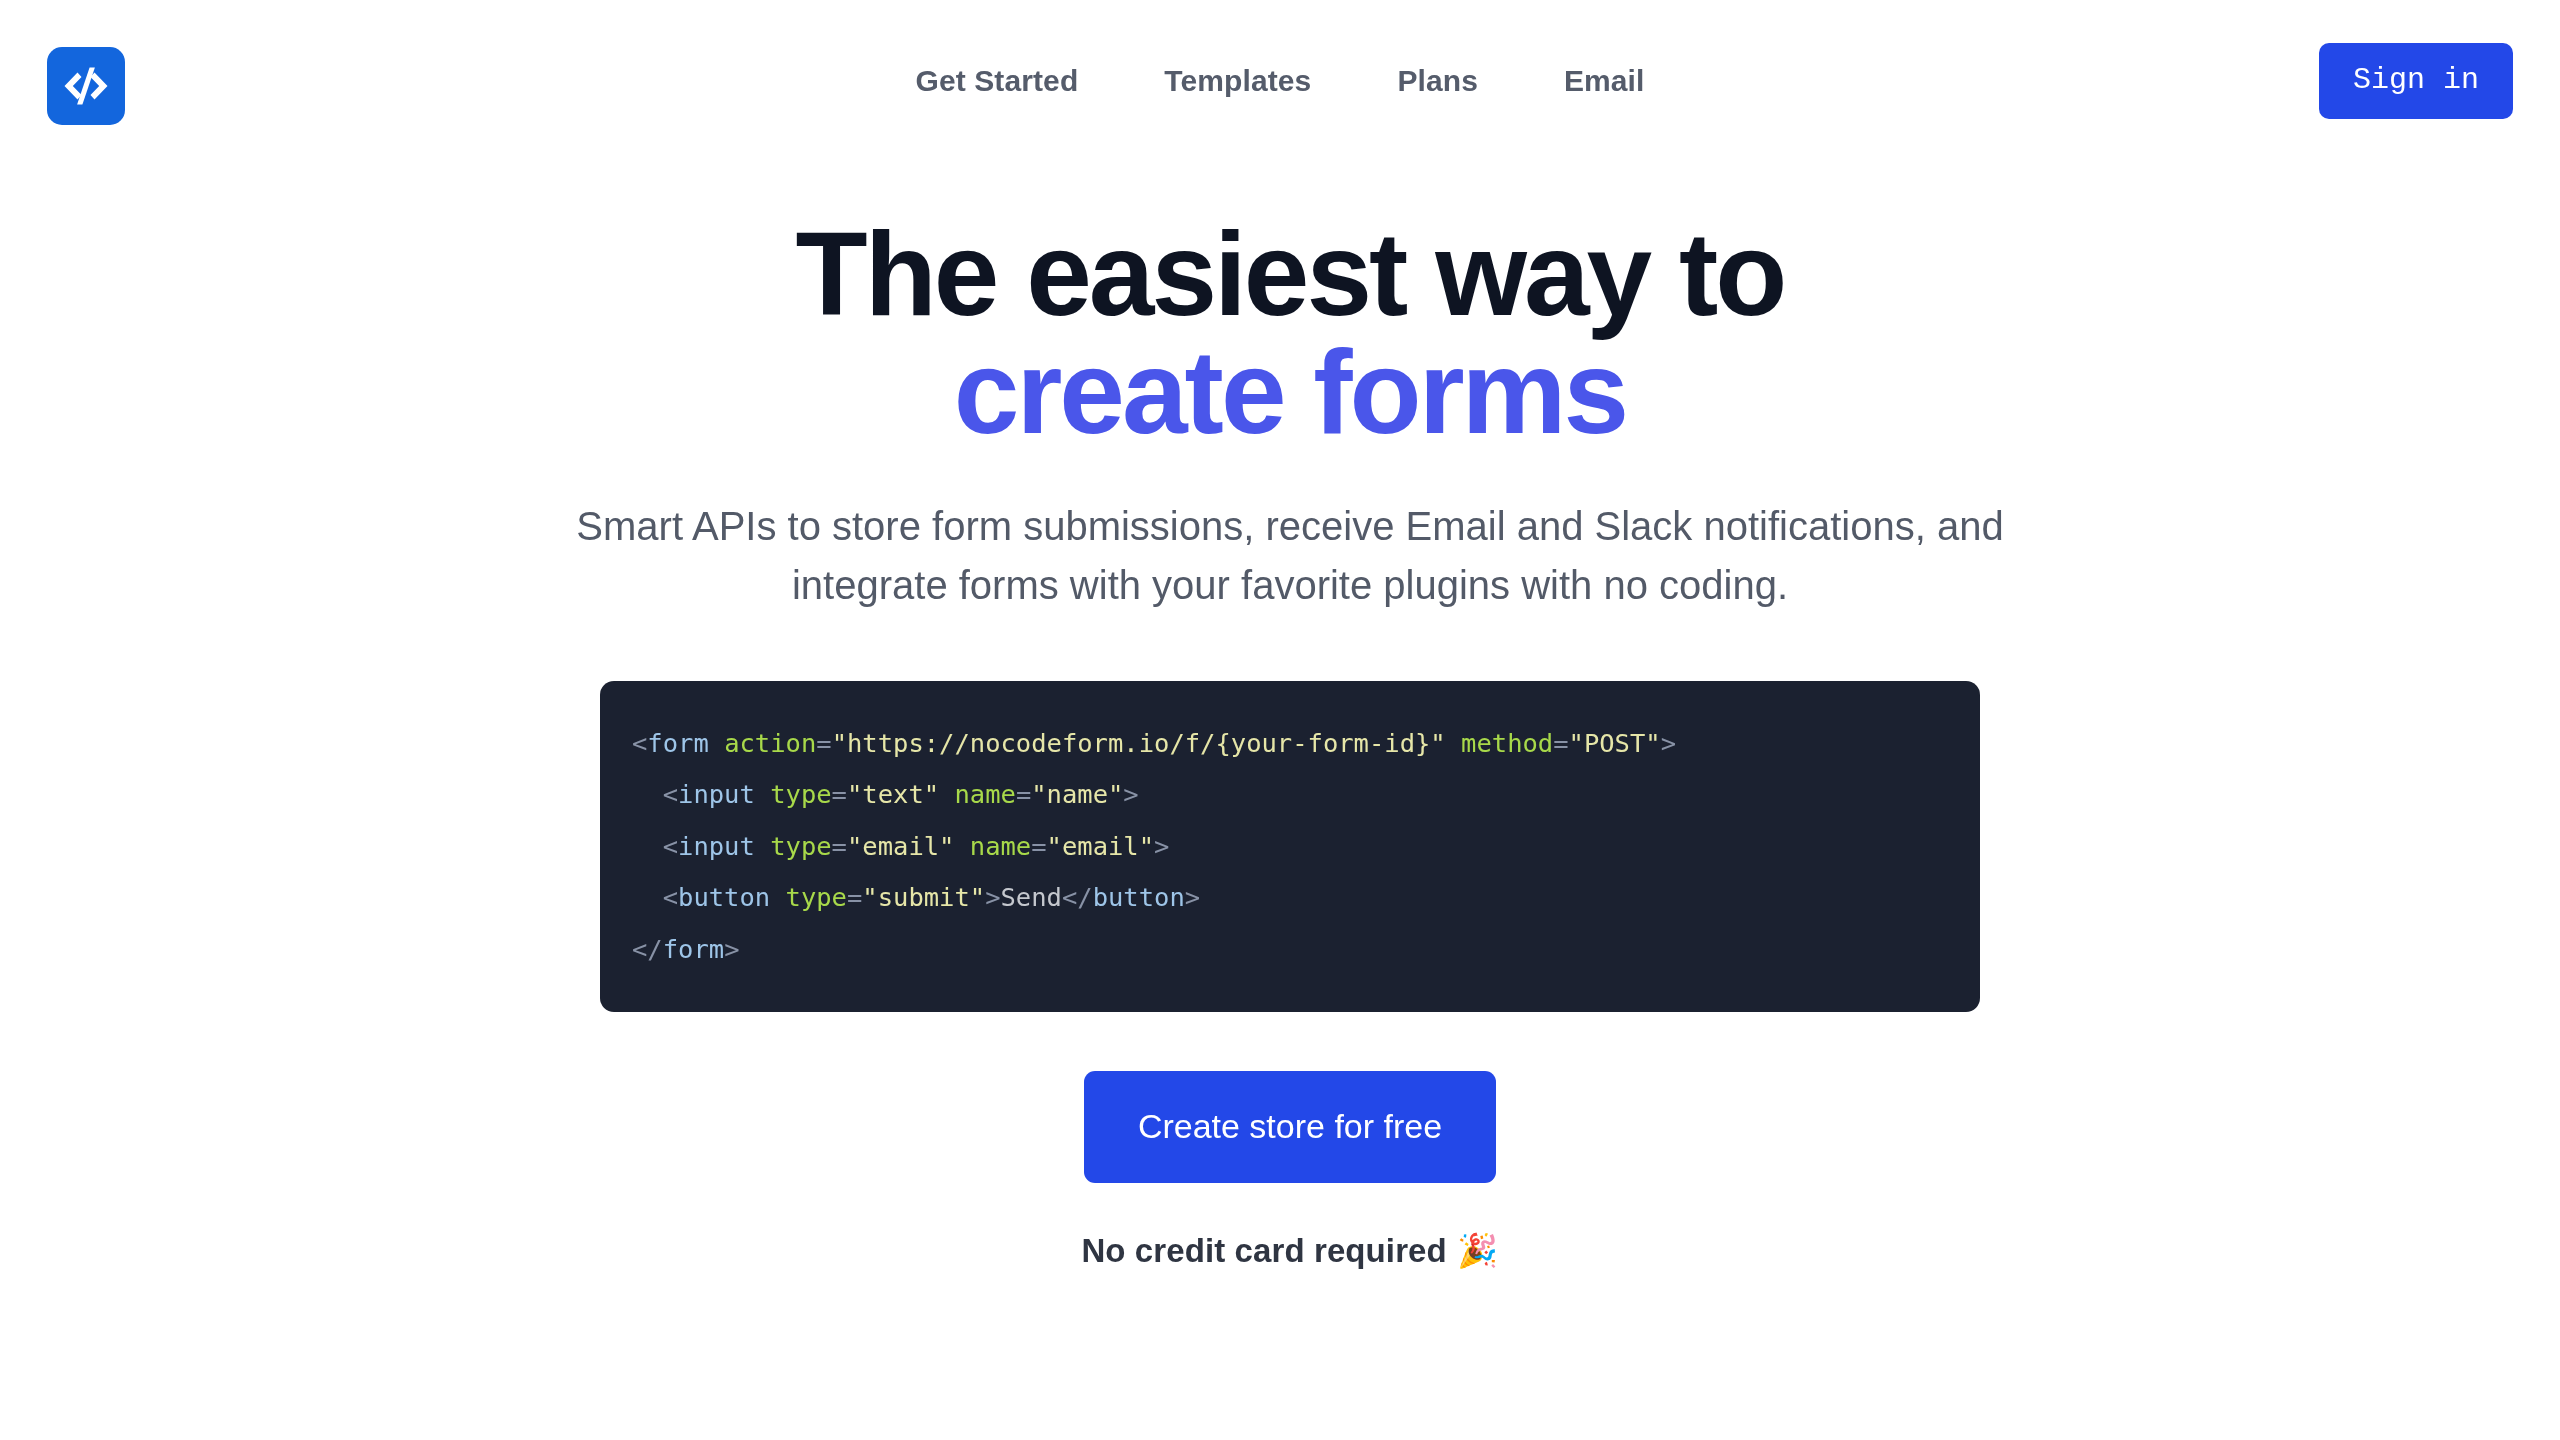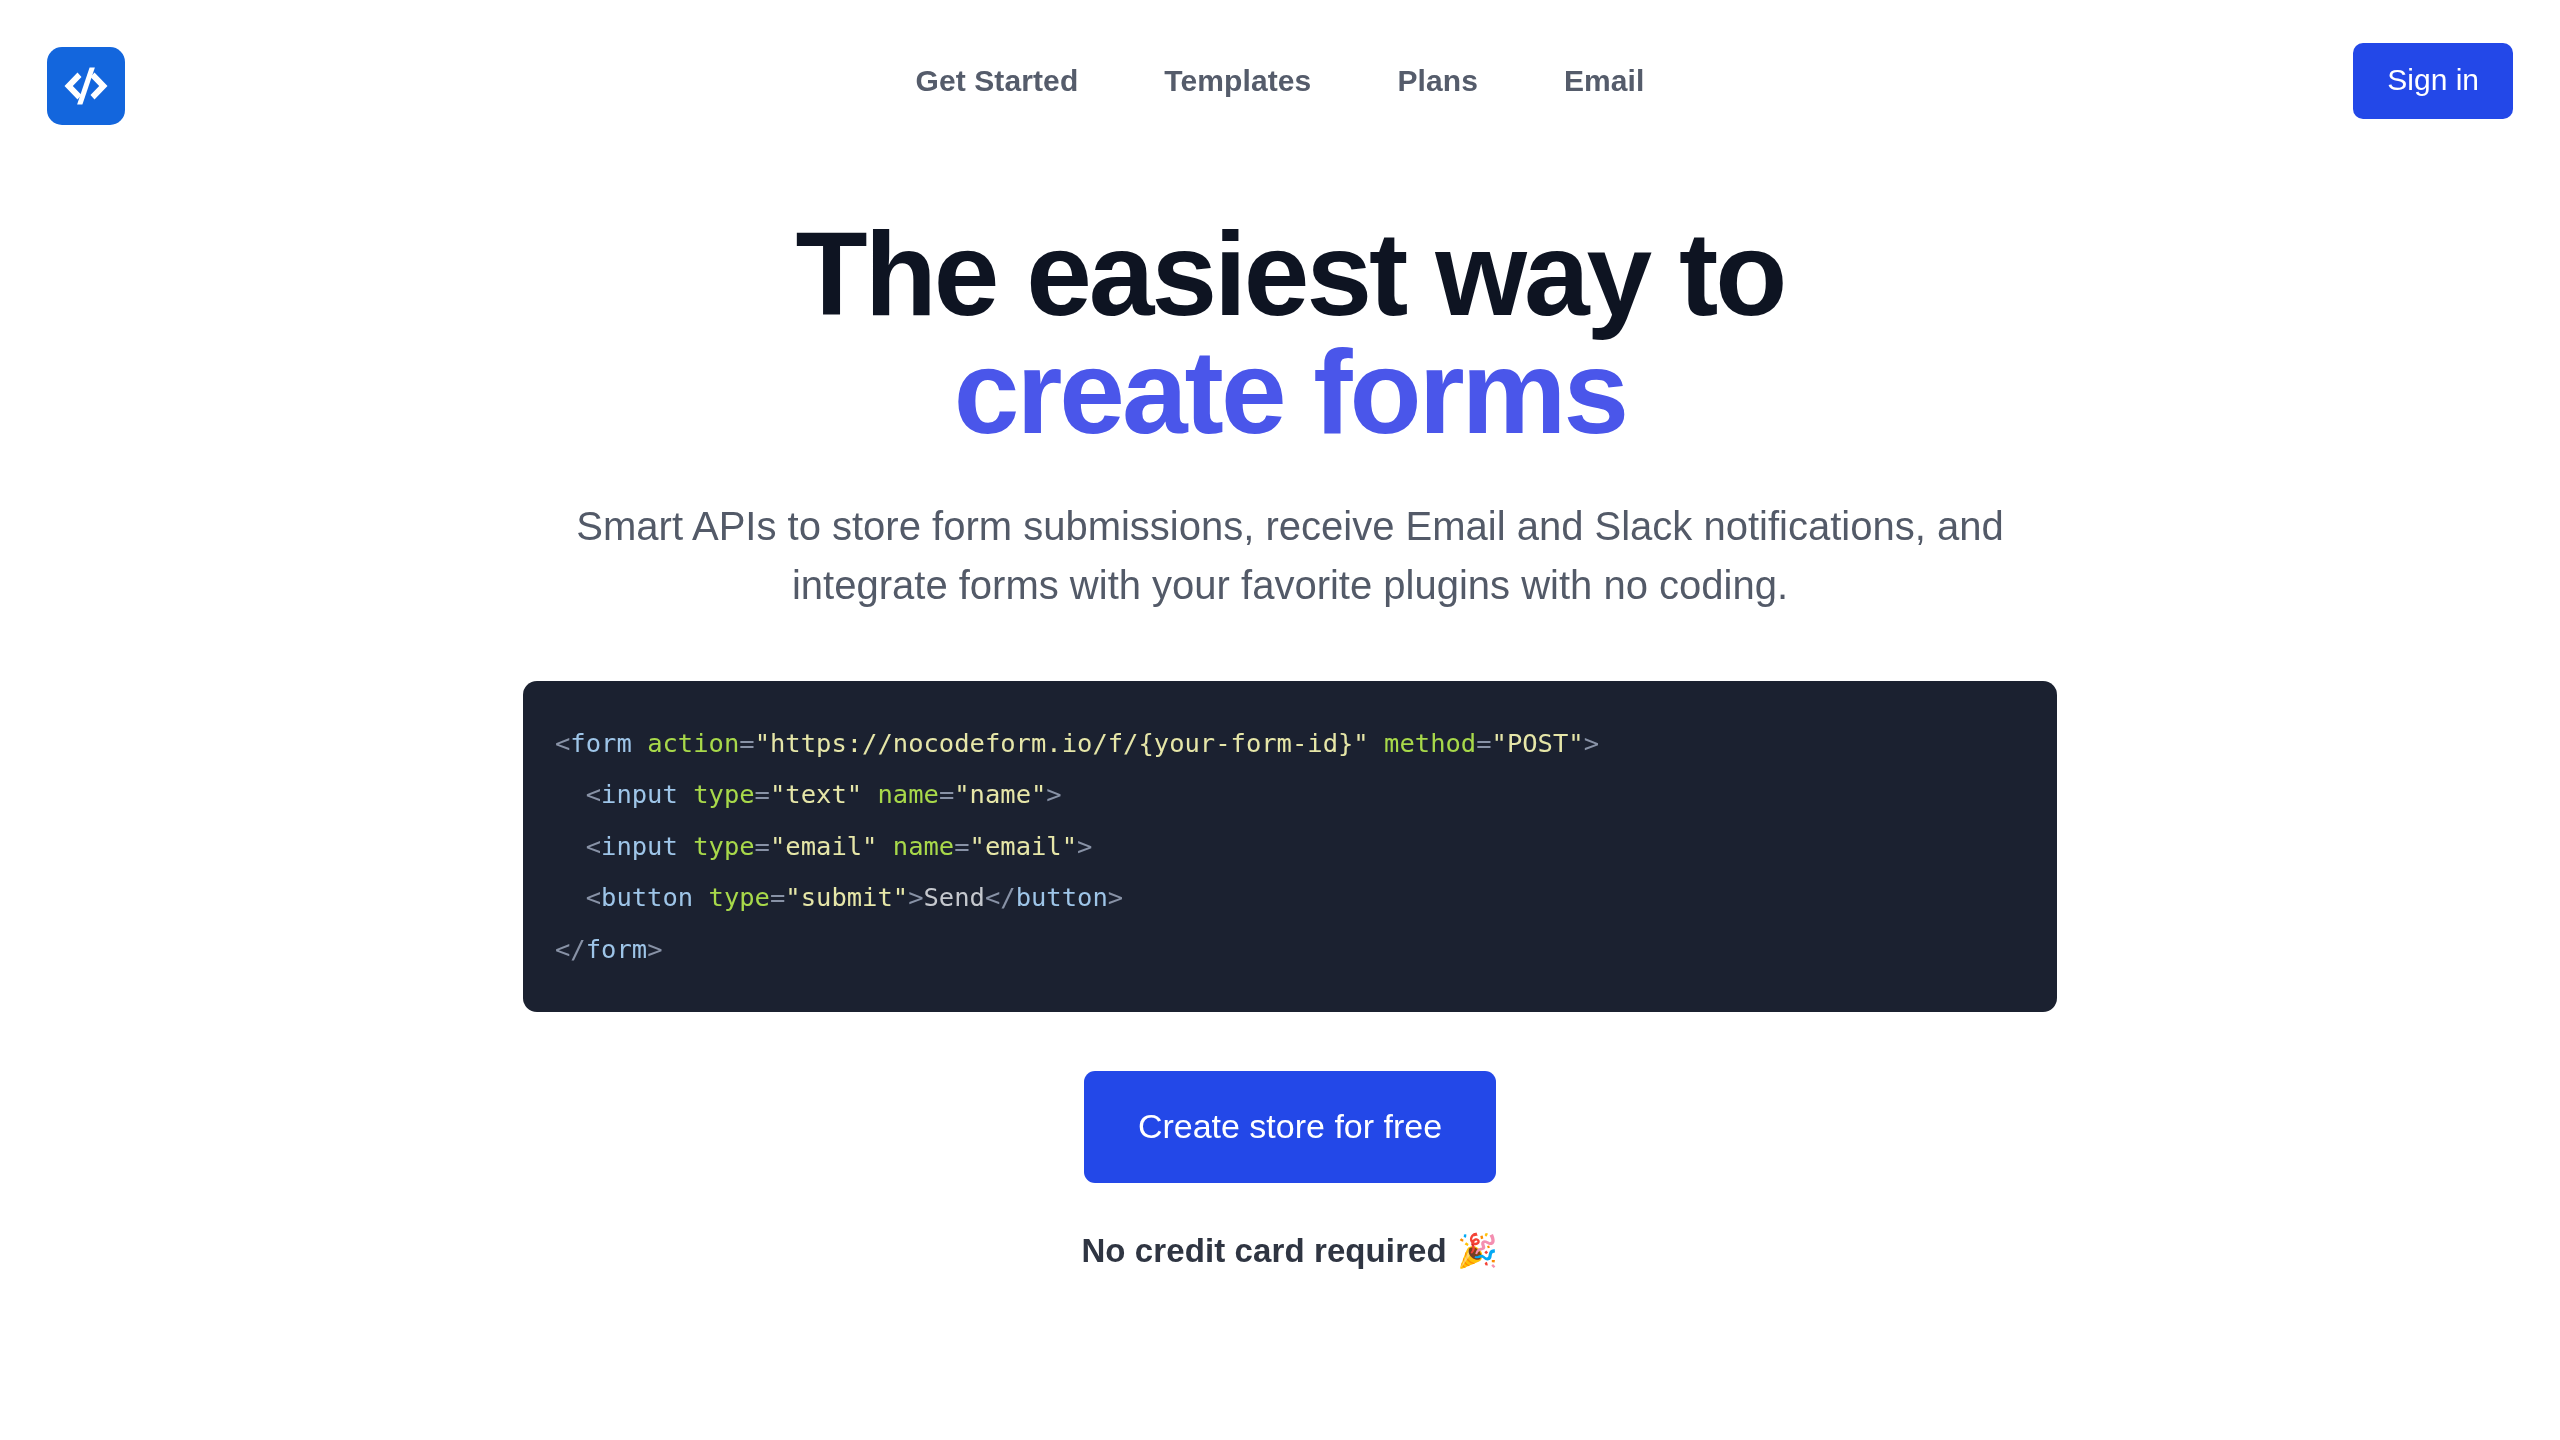--- a/index.html
+++ b/index.html
@@ -66,21 +66,21 @@
   .nav-link:nth-child(3) { margin-right: 30px; }
 
   .signin-button {
     position: absolute;
     right: 47px;
     top: 43px;
     background: #2348e8;
     color: #ffffff;
     font-size: 30px;
     line-height: 1;
-    font-family: Liberation Sans, sans-serif;
+    font-family: Liberation Mono, monospace;
     border: none;
     border-radius: 10px;
     padding: 22px 34px 24px;
     cursor: pointer;
     white-space: nowrap;
   }
 
   
   .hero {
     text-align: center;
@@ -103,21 +103,21 @@
     margin: 46px auto 0;
     max-width: 1530px;
     font-size: 40px;
     line-height: 1.47;
     color: #535a68;
     font-weight: 400;
   }
 
   
   .code-card {
-    width: 1534px;
+    width: 1380px;
     margin: 66px auto 0;
     background: #1b2130;
     border-radius: 14px;
     padding: 38px 32px 36px;
     text-align: left;
     overflow: hidden;
   }
   .code-block {
     font-family: "Liberation Mono", "DejaVu Sans Mono", monospace;
     font-size: 25.5px;

